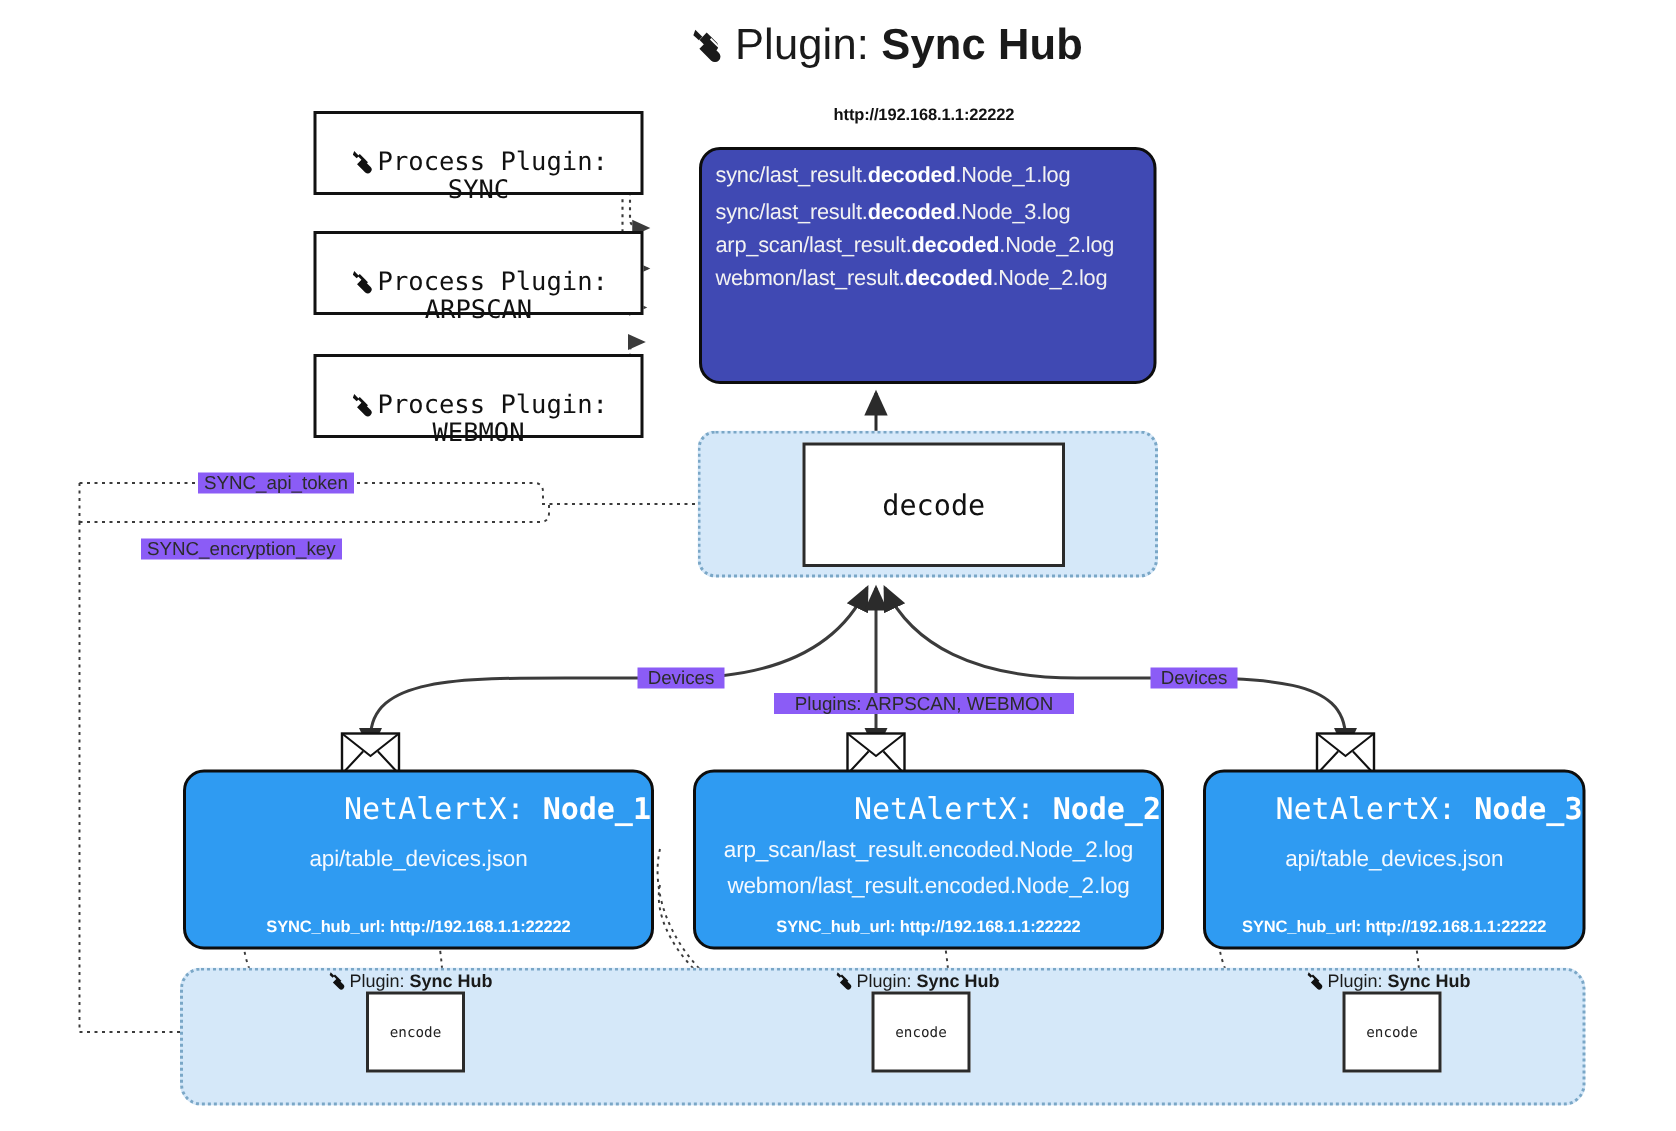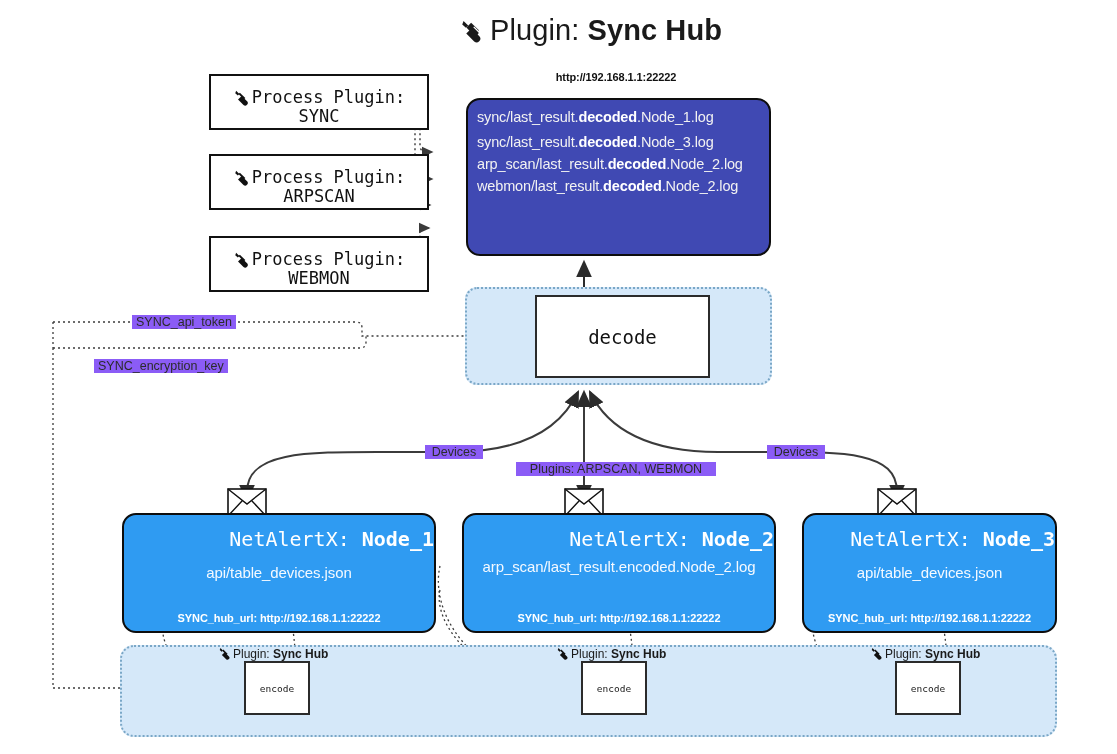--- a/index.html
+++ b/index.html
@@ -37,21 +37,21 @@
 
   
   .proc-box {
     width: 220px; height: 56px;
     border: 2px solid #111111;
     background: #ffffff;
     font-family: "DejaVu Sans Mono", monospace;
     font-size: 17px;
     color: #111111;
     line-height: 1.12;
-    padding-top: 12px;
+    padding-top: 22px;
     text-align: center;
   }
   .proc-box .l1 { white-space: nowrap; }
   .proc-box .l1 .pico { vertical-align: -3px; margin-right: 1px; }
   .proc-box .l2 { white-space: nowrap; }
 
   
   #hub-url {
     width: 300px; text-align: center;
     font-size: 11px; font-weight: bold; color: #111;
@@ -289,20 +289,21 @@
 
   <div class="node nodebox" style="left:90px; top:513px; width:314px;">
     <div class="n-title"><span>NetAlertX: </span><b>Node_1</b></div>
     <div class="n-line">api/table_devices.json</div>
     <div class="n-foot">SYNC_hub_url: http://192.168.1.1:22222</div>
   </div>
 
   <div class="node nodebox" style="left:430px; top:513px; width:314px;">
     <div class="n-title"><span>NetAlertX: </span><b>Node_2</b></div>
     <div class="n-line compact">arp_scan/last_result.encoded.Node_2.log</div>
+    <div class="n-line compact">webmon/last_result.encoded.Node_2.log</div>
     <div class="n-foot">SYNC_hub_url: http://192.168.1.1:22222</div>
   </div>
 
   <div class="node nodebox" style="left:770px; top:513px; width:255px;">
     <div class="n-title"><span>NetAlertX: </span><b>Node_3</b></div>
     <div class="n-line">api/table_devices.json</div>
     <div class="n-foot">SYNC_hub_url: http://192.168.1.1:22222</div>
   </div>
 
   <div class="node" id="encode-group"></div>

